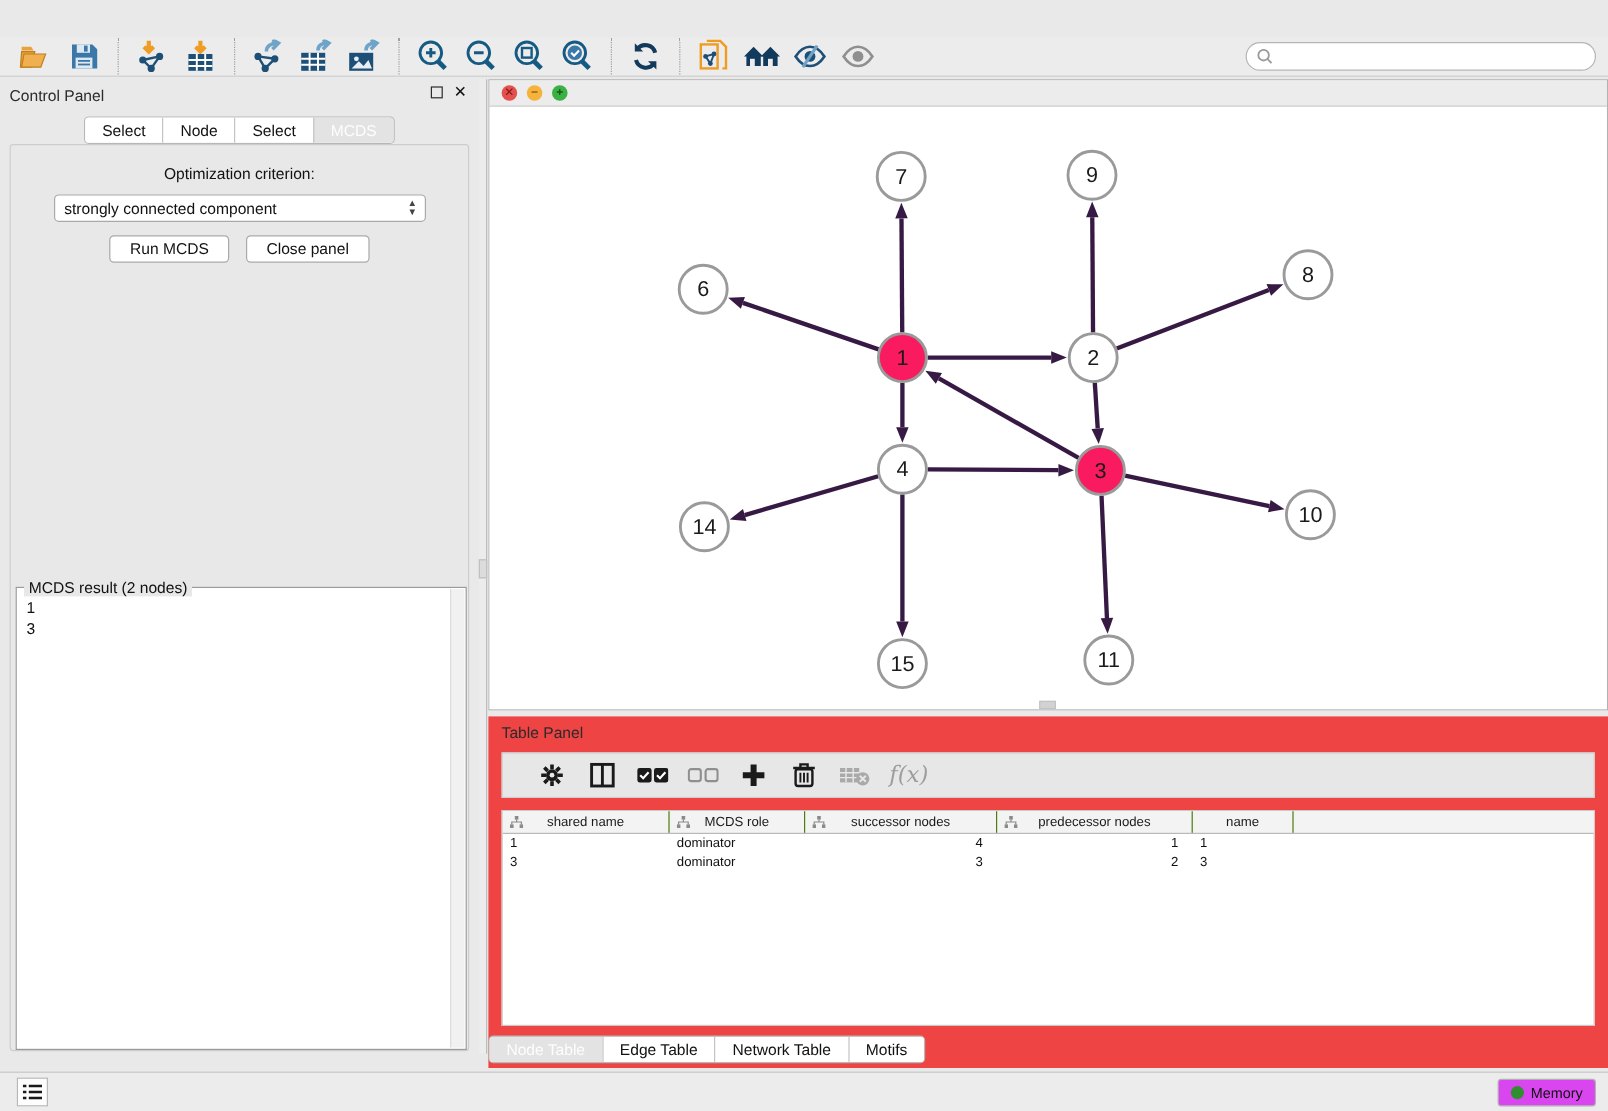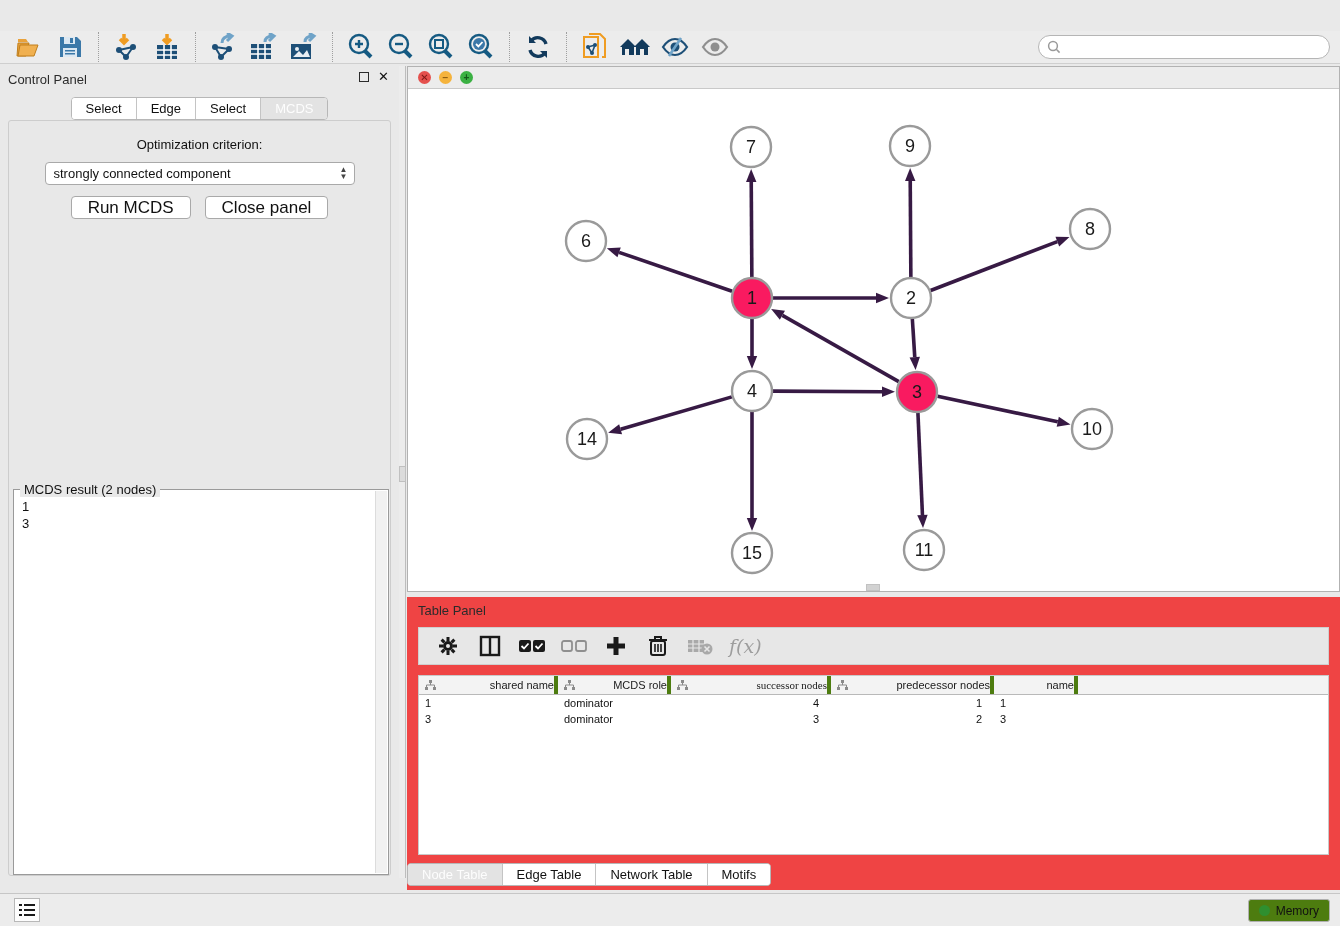--- a/index.html
+++ b/index.html
@@ -28,55 +28,55 @@
   .seg-tabs { display:flex; justify-content:center; margin-top:5px; }
   .seg-group { display:flex; border:1px solid #b7b7b7; border-radius:4px; overflow:hidden; background:#fff; }
   .seg-tab { padding:3px 14px; font-size:13px; color:#111; background:#fff; border-left:1px solid #c4c4c4; cursor:default; }
   .seg-tab:first-child { border-left:none; }
   .seg-tab.disabled-selected { background:#e3e3e3; color:#fdfdfd; }
   #cp-content { position:absolute; left:8px; top:54px; width:383px; height:756px; background:#e8e8e8; border:1px solid #cdcdcd; border-radius:3px; }
   #opt-label { margin-top:16px; text-align:center; font-size:13px; color:#111; }
   #criterion-select { position:relative; margin:10px auto 0 auto; width:310px; height:23px; background:#fff; border:1px solid #a9a9a9; border-radius:4px; font-size:13px; color:#111; display:flex; align-items:center; padding-left:8px; }
   .chevrons { position:absolute; right:6px; top:3px; display:flex; flex-direction:column; line-height:7px; font-size:8px; color:#444; }
   #cp-buttons { display:flex; justify-content:center; gap:14px; margin-top:11px; }
-  .cp-btn { height:23px; padding:0 16px; background:#fff; border:1px solid #a9a9a9; border-radius:4px; font-size:17px; color:#111; font-family:inherit; }
+  .cp-btn { height:23px; padding:0 16px; background:#fff; border:1px solid #a9a9a9; border-radius:4px; font-size:13px; color:#111; font-family:inherit; }
   #mcds-result { position:absolute; left:4px; top:368px; width:376px; height:386px; border:1px solid #9a9a9a; background:#fff; }
   #mcds-legend { position:absolute; left:6px; top:-8px; background:#e8e8e8; padding:0 4px; font-size:13px; color:#111; }
   #mcds-lines { padding:8px 2px 2px 8px; font-size:13px; color:#111; line-height:17px; white-space:pre; }
   #mcds-scroll { position:absolute; right:1px; top:1px; bottom:1px; width:12px; background:#f1f1f1; border-left:1px solid #dcdcdc; }
 
   
   #v-splitter { position:absolute; left:399px; top:66px; width:7px; height:812px; background:#ececec; border-right:1px solid #bdbdbd; }
   #v-grip { position:absolute; left:0px; top:400px; width:7px; height:16px; background:#dcdcdc; border:1px solid #c0c0c0; }
 
   
   #net-window { position:absolute; left:407px; top:66px; width:933px; height:526px; background:#fff; border:1px solid #b2b2b2; }
   #net-titlebar { position:relative; height:22px; background:#ececec; border-bottom:1px solid #c9c9c9; }
   .mini-light { position:absolute; top:4px; width:13px; height:13px; border-radius:50%; font-size:10px; font-weight:bold; text-align:center; line-height:13px; }
   #net-title { position:absolute; left:0; right:0; top:3px; text-align:center; font-size:13px; color:#111; }
   #net-canvas { position:relative; width:931px; height:502px; background:#fff; }
   #h-grip { position:absolute; left:458px; bottom:0px; width:14px; height:7px; background:#d2d2d2; border:1px solid #c2c2c2; }
 
   
   #table-panel { position:absolute; left:407px; top:597px; width:1051px; height:293px; background:#ef4444; }
-  #tp-toolbar { position:absolute; left:11px; top:30px; width:911px; height:38px; background:#e7e7e7; border:1px solid #cfcfcf; display:flex; align-items:center; padding-left:16px; gap:16px; }
+  #tp-toolbar { position:absolute; left:11px; top:30px; width:911px; height:38px; background:#e7e7e7; border:1px solid #cfcfcf; display:flex; align-items:center; padding-left:28px; gap:16px; }
   .tp-icon { display:flex; align-items:center; justify-content:center; width:26px; height:26px; }
   .fx-label { font-size:19px; font-style:italic; font-family:"DejaVu Serif","Liberation Serif",serif; color:#9d9d9d; }
   #data-table { position:absolute; left:11px; top:78px; width:911px; height:180px; background:#fff; border:1px solid #c9c9c9; font-size:11px; }
   #thead { display:flex; height:19px; background:#f3f3f3; border-bottom:1px solid #b9b9b9; }
-  .th { position:relative; display:flex; align-items:center; justify-content:flex-end; border-right:4px solid #4d7c0f; color:#1a1a1a; }
+  .th { position:relative; display:flex; align-items:center; justify-content:center; border-right:1px solid #4d7c0f; color:#1a1a1a; }
   .th .tree-ic { position:absolute; left:6px; top:4px; }
   .tr { display:flex; height:16px; align-items:center; }
   .td { padding:0 6px; color:#111; overflow:hidden; white-space:nowrap; }
   #bottom-tabs { position:absolute; left:0; right:0; top:266px; display:flex; justify-content:flex-start; }
 
   
   #statusbar { position:absolute; left:0; top:893px; width:1340px; height:33px; background:#ececec; border-top:1px solid #c6c6c6; }
   #list-btn { position:absolute; left:14px; top:4px; width:26px; height:24px; background:#fdfdfd; border:1px solid #b8b8b8; display:flex; align-items:center; justify-content:center; }
-  #memory-btn { position:absolute; right:10px; top:5px; height:23px; background:#4d7c0f; border:1px solid #b0b0b0; border-radius:3px; display:flex; align-items:center; gap:6px; padding:0 10px; font-size:12px; color:#111; }
+  #memory-btn { position:absolute; right:10px; top:5px; height:23px; background:#d946ef; border:1px solid #b0b0b0; border-radius:3px; display:flex; align-items:center; gap:6px; padding:0 10px; font-size:12px; color:#111; }
   #mem-dot { width:11px; height:11px; border-radius:50%; background:#2f8f2f; }
 </style>
 </head>
 <body>
 
 <div id="app">
 
 
   <div id="toolbar">
     <span class="tb-icon">
@@ -222,21 +222,21 @@
     <div class="panel-header">
       <span class="panel-title">Control Panel</span>
       <span class="panel-btns">
         <span class="float-box"></span>
         <span class="close-x">✕</span>
       </span>
     </div>
     <div class="seg-tabs">
       <div class="seg-group" id="cp-tabs">
           <div class="seg-tab">Select</div>
-          <div class="seg-tab">Edge</div>
+          <div class="seg-tab">Node</div>
           <div class="seg-tab">Select</div>
           <div class="seg-tab disabled-selected">MCDS</div>
         </div>
     </div>
     <div id="cp-content">
       <div id="opt-label">Optimization criterion:</div>
       <div id="criterion-select">
         <span>strongly connected component</span>
         <span class="chevrons">
             <span>▲</span>
@@ -398,21 +398,21 @@
           </div>
           <div class="th" style="width: 113px;">
             <svg class="tree-ic" width="11" height="11" viewBox="0 0 11 11">
               <rect x="4" y="0" width="3" height="3" fill="#8a8a8a"></rect>
               <rect x="0" y="7" width="3" height="3" fill="#8a8a8a"></rect>
               <rect x="8" y="7" width="3" height="3" fill="#8a8a8a"></rect>
               <path d="M5.5 3v2M1.5 7V5h8v2" stroke="#8a8a8a" fill="none"></path>
             </svg>
             <span>MCDS role</span>
           </div>
-          <div class="th" style="width: 160px; font-family: Liberation Serif, serif;">
+          <div class="th" style="width: 160px;">
             <svg class="tree-ic" width="11" height="11" viewBox="0 0 11 11">
               <rect x="4" y="0" width="3" height="3" fill="#8a8a8a"></rect>
               <rect x="0" y="7" width="3" height="3" fill="#8a8a8a"></rect>
               <rect x="8" y="7" width="3" height="3" fill="#8a8a8a"></rect>
               <path d="M5.5 3v2M1.5 7V5h8v2" stroke="#8a8a8a" fill="none"></path>
             </svg>
             <span>successor nodes</span>
           </div>
           <div class="th" style="width: 163px;">
             <svg class="tree-ic" width="11" height="11" viewBox="0 0 11 11">

